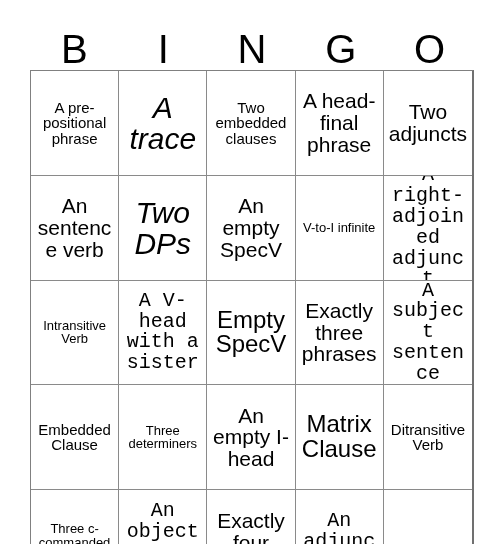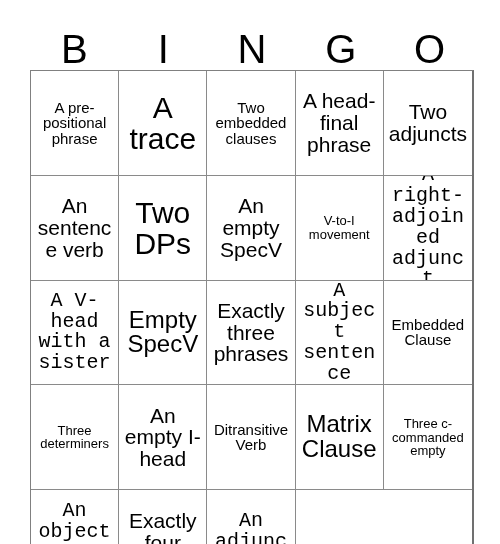--- a/index.html
+++ b/index.html
@@ -81,21 +81,21 @@
     color: #000000;
     word-wrap: break-word;
     hyphens: none;
   }
   
   .fs-xs  { font-size: 13px; }
   .fs-s   { font-size: 15px; }
   .fs-m   { font-size: 20px; font-family: Liberation Mono, monospace; }
   .fs-l   { font-size: 21px; }
   .fs-xl  { font-size: 24px; }
-  .fs-xxl { font-size: 30px; }
+  .fs-xxl { font-size: 30px; font-style: italic; }
 </style>
 </head>
 <body>
 
 <div id="card">
 
   <div id="bingo-header">
     <span class="hdr-letter">B</span>
     <span class="hdr-letter">I</span>
     <span class="hdr-letter">N</span>
@@ -123,26 +123,29 @@
     <div class="bingo-cell">
         <span class="cell-text fs-l">An sentence verb</span>
       </div>
     <div class="bingo-cell">
         <span class="cell-text fs-xxl">Two DPs</span>
       </div>
     <div class="bingo-cell">
         <span class="cell-text fs-l">An empty SpecV</span>
       </div>
     <div class="bingo-cell">
-        <span class="cell-text fs-xs">V-to-I movement</span>
+        <span class="cell-text fs-xs">V-to-I infinite</span>
       </div>
     <div class="bingo-cell">
         <span class="cell-text fs-m">A right-adjoined adjunct</span>
       </div>
 
+    <div class="bingo-cell">
+        <span class="cell-text fs-xs">Intransitive Verb</span>
+      </div>
     <div class="bingo-cell">
         <span class="cell-text fs-m">A V-head with a sister</span>
       </div>
     <div class="bingo-cell">
         <span class="cell-text fs-xl">Empty SpecV</span>
       </div>
     <div class="bingo-cell">
         <span class="cell-text fs-l">Exactly three phrases</span>
       </div>
     <div class="bingo-cell">
@@ -152,25 +155,25 @@
     <div class="bingo-cell">
         <span class="cell-text fs-s">Embedded Clause</span>
       </div>
     <div class="bingo-cell">
         <span class="cell-text fs-xs">Three determiners</span>
       </div>
     <div class="bingo-cell">
         <span class="cell-text fs-l">An empty I-head</span>
       </div>
     <div class="bingo-cell">
-        <span class="cell-text fs-s">Ditransitive Verb</span>
+        <span class="cell-text fs-xl">Matrix Clause</span>
       </div>
 
     <div class="bingo-cell">
-        <span class="cell-text fs-xl">Matrix Clause</span>
+        <span class="cell-text fs-s">Ditransitive Verb</span>
       </div>
     <div class="bingo-cell">
         <span class="cell-text fs-xs">Three c-commanded empty</span>
       </div>
     <div class="bingo-cell">
         <span class="cell-text fs-m">An object sentence</span>
       </div>
     <div class="bingo-cell">
         <span class="cell-text fs-l">Exactly four clauses</span>
       </div>

